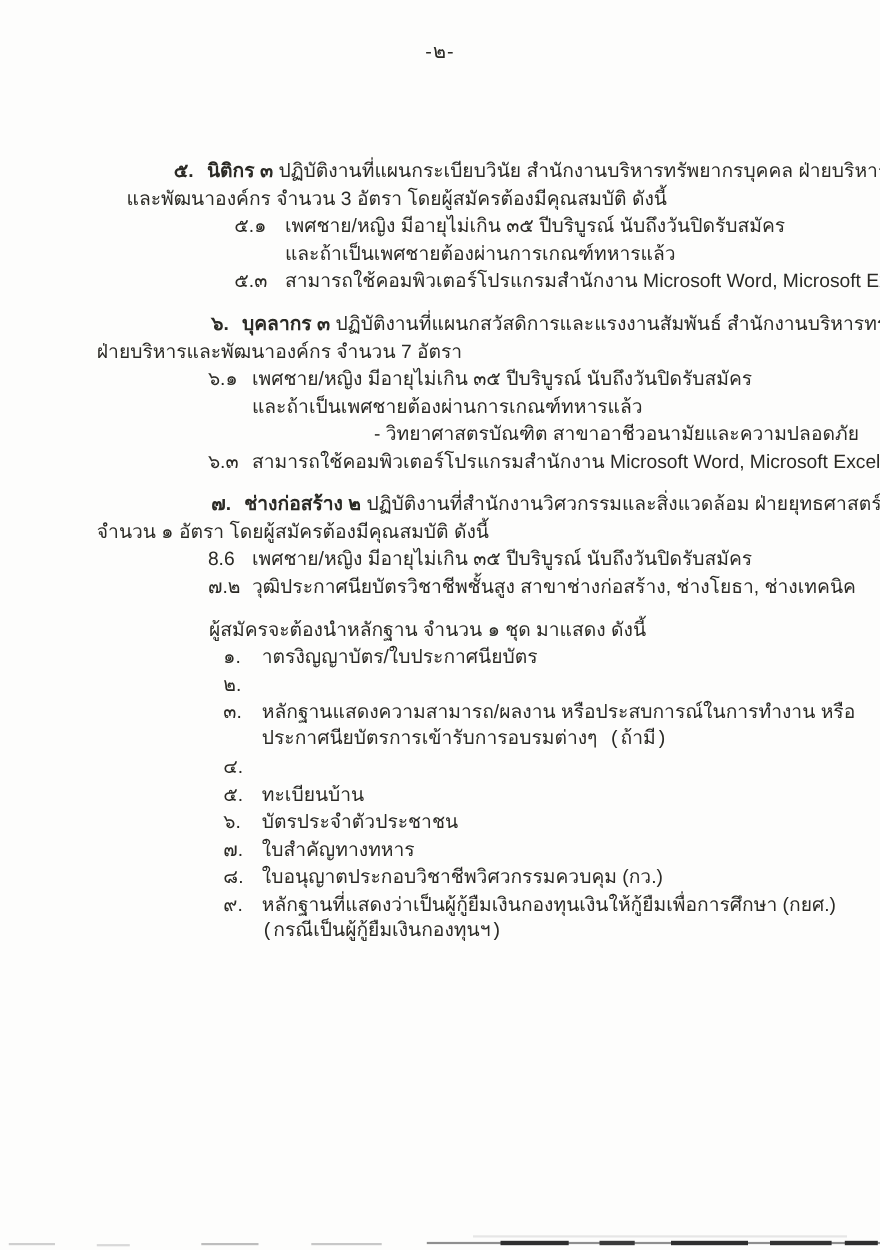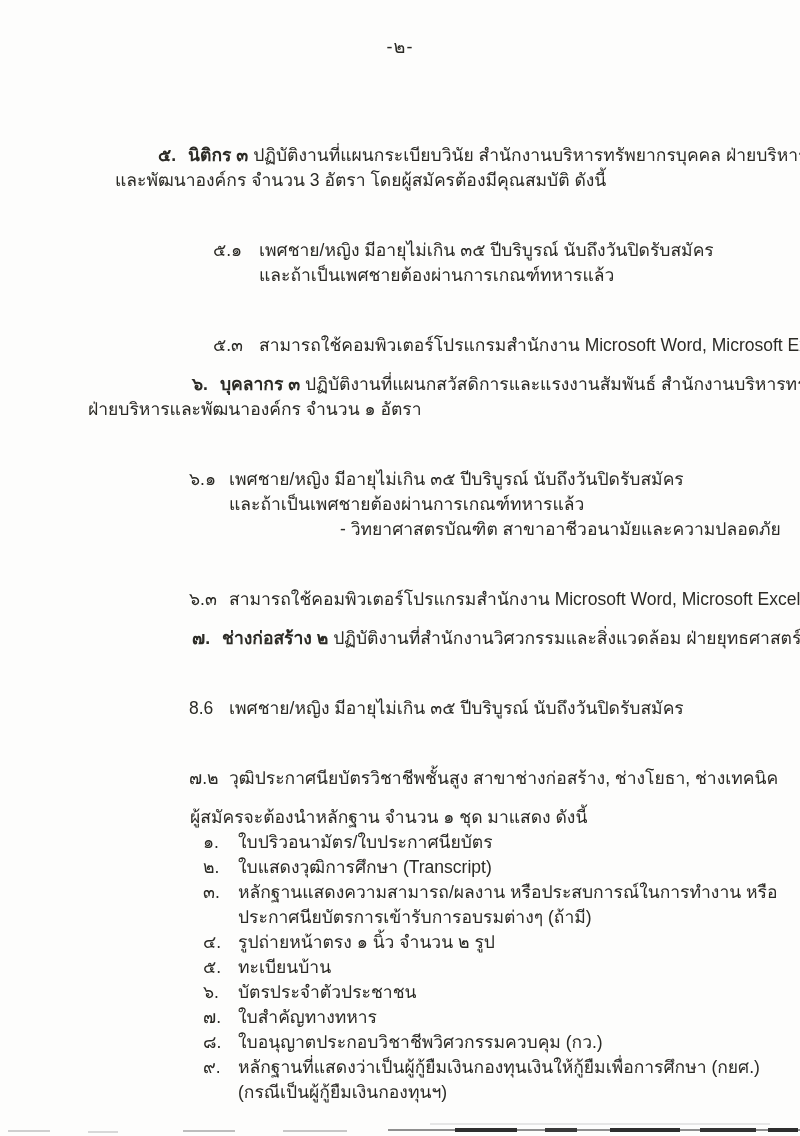--- a/index.html
+++ b/index.html
@@ -11,33 +11,33 @@
   }
   .page{position:relative;width:800px;height:1136px;background:#fdfdfc;}
   .pageno{padding-top:32px;text-align:center;font-size:18px;letter-spacing:1px;}
   .content{margin-top:82px;padding-left:88px;padding-right:40px;font-size:17.5px;line-height:25px;}
   .line{white-space:nowrap;}
   .b{font-weight:700;}
   .pos-no{margin-right:12px;}
   .ind-a{padding-left:70px;}   
   .ind-b{padding-left:104px;}  
   .cont-a{padding-left:27px;}  
-  .sub{display:flex;white-space:nowrap;margin-top:45px;}
+  .sub{display:flex;white-space:nowrap;}
   .m125{margin-left:125px;}
   .m101{margin-left:101px;}
   .no46{flex:0 0 46px;}
   .no40{flex:0 0 40px;}
   .c171{margin-left:171px;}
   .c141{margin-left:141px;}
   .c252{margin-left:252px;}
   .blk{margin-top:14px;}
   .docs-head{margin-left:102px;margin-top:6px;}
   .doc{display:flex;margin-left:115px;white-space:nowrap;}
   .doc-no{flex:0 0 35px;}
-  .doc-cont{margin-left:150px;}
+  .doc-cont{margin-left:150px;font-family:Liberation Mono, monospace;}
   
   .art{position:absolute;}
 </style>
 </head>
 <body>
 
 <div class="page">
 
   <div class="pageno">-๒-</div>
 
@@ -58,67 +58,66 @@
         <span class="no46">๕.๓</span>
         <span>สามารถใช้คอมพิวเตอร์โปรแกรมสำนักงาน Microsoft Word, Microsoft Excel</span>
       </div>
     </section>
 
     <section class="blk">
       <div class="line ind-b">
         <span class="b pos-no">๖.</span><span class="b">บุคลากร ๓</span>
         <span>ปฏิบัติงานที่แผนกสวัสดิการและแรงงานสัมพันธ์ สำนักงานบริหารทรัพยากรบุคคล</span>
       </div>
-      <div class="line">ฝ่ายบริหารและพัฒนาองค์กร จำนวน ๑ อัตรา</div>
+      <div class="line">ฝ่ายบริหารและพัฒนาองค์กร จำนวน 7 อัตรา</div>
       <div class="sub m101">
         <span class="no40">๖.๑</span>
         <span>เพศชาย/หญิง มีอายุไม่เกิน ๓๕ ปีบริบูรณ์ นับถึงวันปิดรับสมัคร</span>
       </div>
       <div class="line c141">และถ้าเป็นเพศชายต้องผ่านการเกณฑ์ทหารแล้ว</div>
       <div class="line c252">- วิทยาศาสตรบัณฑิต สาขาอาชีวอนามัยและความปลอดภัย</div>
       <div class="sub m101">
         <span class="no40">๖.๓</span>
         <span>สามารถใช้คอมพิวเตอร์โปรแกรมสำนักงาน Microsoft Word, Microsoft Excel</span>
       </div>
     </section>
 
     <section class="blk">
       <div class="line ind-b">
         <span class="b pos-no">๗.</span><span class="b">ช่างก่อสร้าง ๒</span>
         <span>ปฏิบัติงานที่สำนักงานวิศวกรรมและสิ่งแวดล้อม ฝ่ายยุทธศาสตร์การพัฒนา</span>
       </div>
+      <div class="line">จำนวน ๑ อัตรา โดยผู้สมัครต้องมีคุณสมบัติ ดังนี้</div>
       <div class="sub m101">
         <span class="no40">8.6</span>
         <span>เพศชาย/หญิง มีอายุไม่เกิน ๓๕ ปีบริบูรณ์ นับถึงวันปิดรับสมัคร</span>
       </div>
       <div class="sub m101">
         <span class="no40">๗.๒</span>
         <span>วุฒิประกาศนียบัตรวิชาชีพชั้นสูง สาขาช่างก่อสร้าง, ช่างโยธา, ช่างเทคนิค</span>
       </div>
     </section>
 
     <section class="blk">
       <div class="line docs-head">ผู้สมัครจะต้องนำหลักฐาน จำนวน ๑ ชุด มาแสดง ดังนี้</div>
 
       <div class="doc">
         <span class="doc-no">๑.</span>
-        <span>ใบปริวอนามัตร/ใบประกาศนียบัตร</span>
+        <span>าตรงิญญาบัตร/ใบประกาศนียบัตร</span>
       </div>
       <div class="doc">
         <span class="doc-no">๒.</span>
-        <span>ใบแสดงวุฒิการศึกษา (Transcript)</span>
       </div>
       <div class="doc">
         <span class="doc-no">๓.</span>
         <span>หลักฐานแสดงความสามารถ/ผลงาน หรือประสบการณ์ในการทำงาน หรือ</span>
       </div>
       <div class="line doc-cont">ประกาศนียบัตรการเข้ารับการอบรมต่างๆ (ถ้ามี)</div>
       <div class="doc">
         <span class="doc-no">๔.</span>
-        <span>รูปถ่ายหน้าตรง ๑ นิ้ว จำนวน ๒ รูป</span>
       </div>
       <div class="doc">
         <span class="doc-no">๕.</span>
         <span>ทะเบียนบ้าน</span>
       </div>
       <div class="doc">
         <span class="doc-no">๖.</span>
         <span>บัตรประจำตัวประชาชน</span>
       </div>
       <div class="doc">

